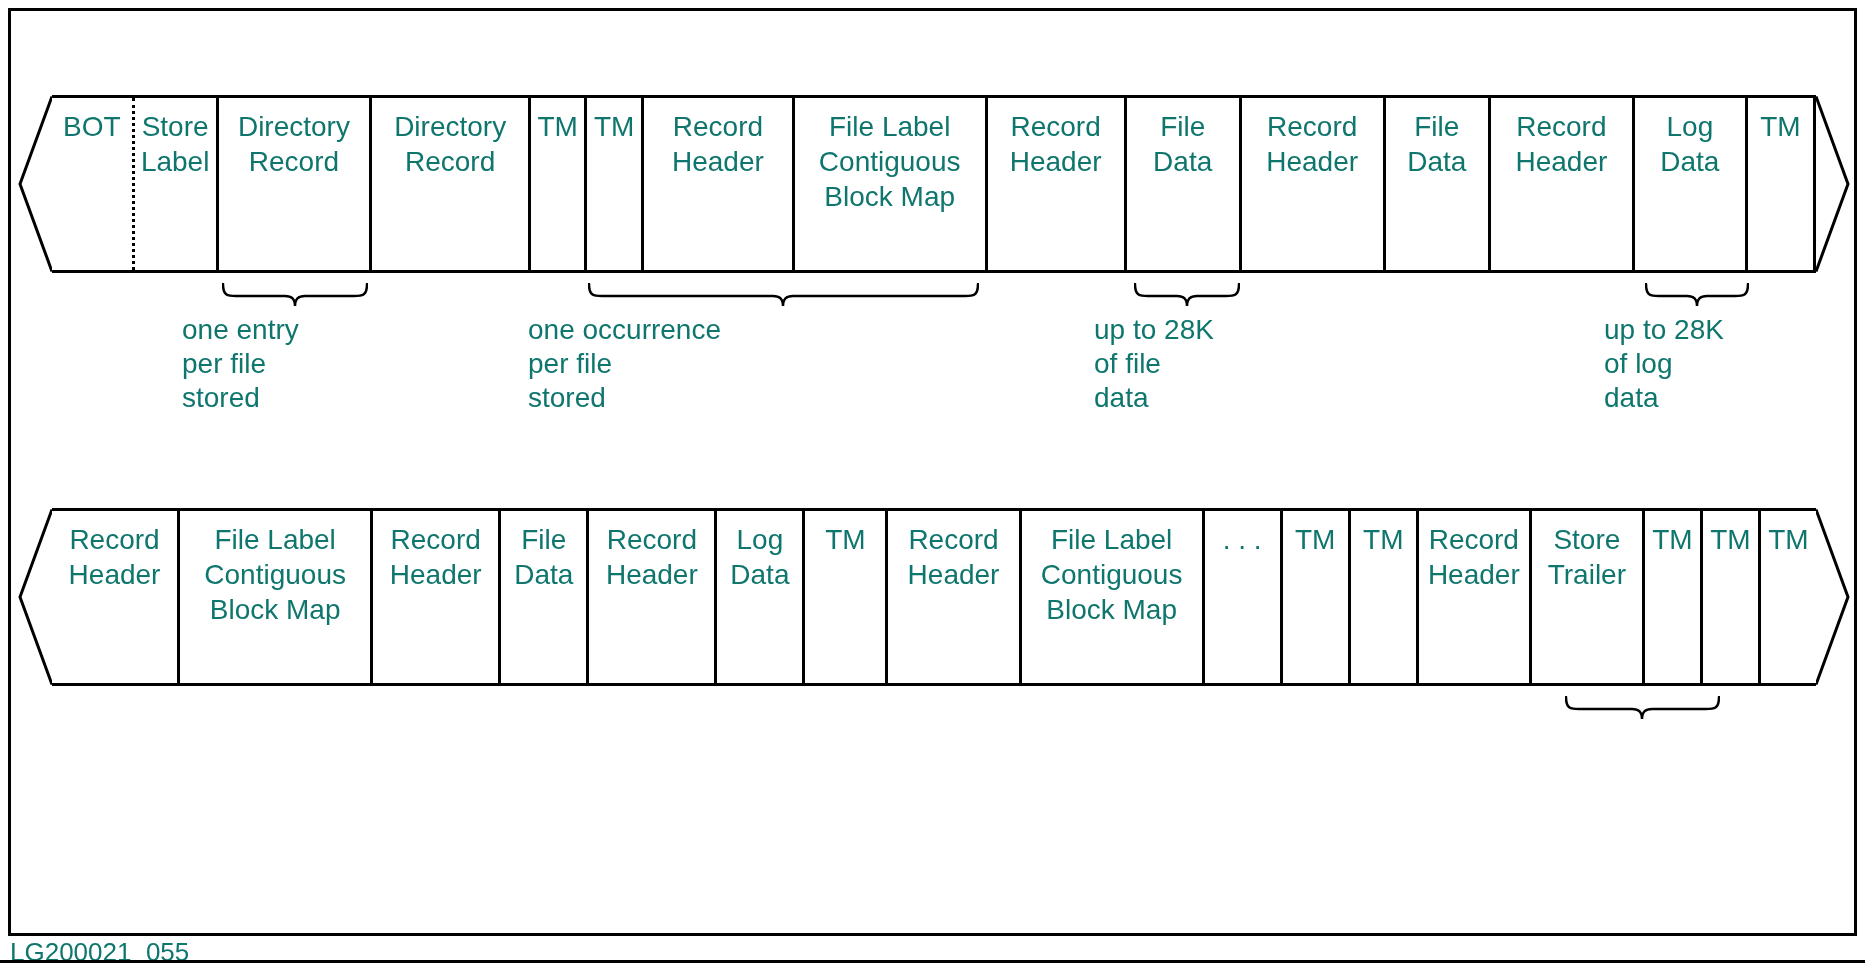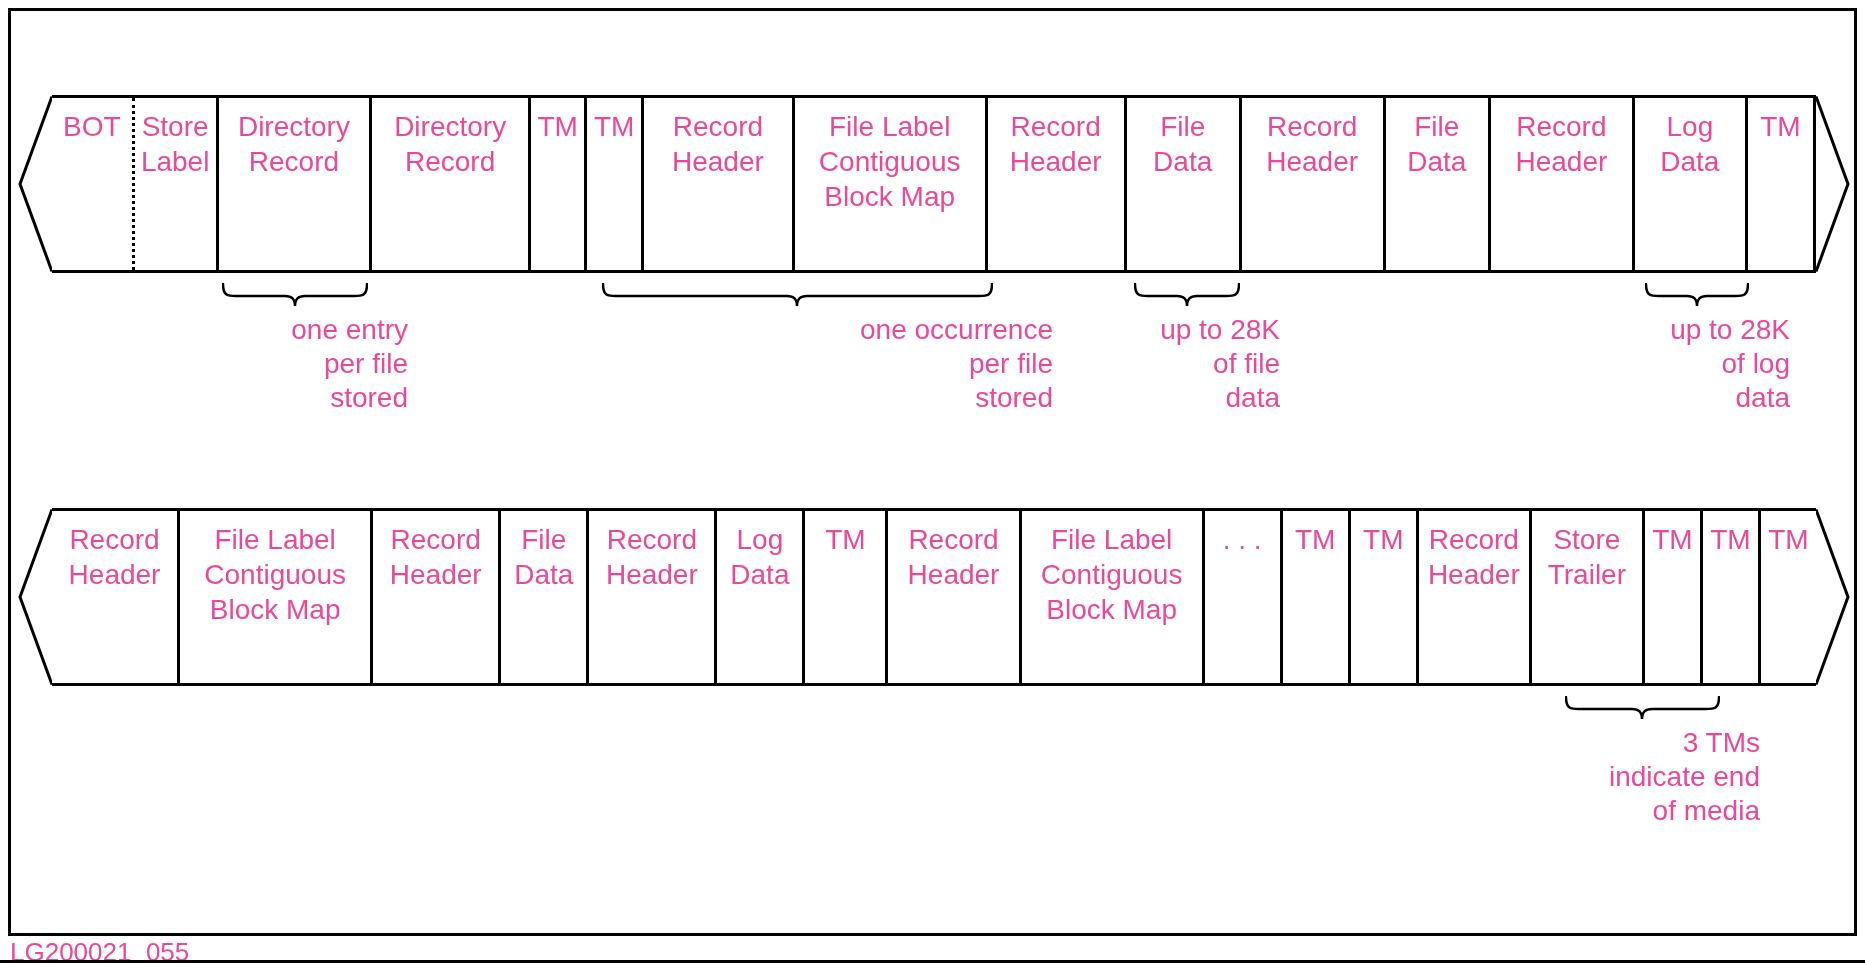--- a/index.html
+++ b/index.html
@@ -1,21 +1,21 @@
 <!DOCTYPE html>
 <html><head>
 <meta charset="utf-8">
 <style>
   html,body{margin:0;padding:0;background:#fff;}
   #canvas{
     position:relative;
     width:1865px;height:963px;
     background:#fff;
     font-family:"Liberation Sans", sans-serif;
-    color:#ec4899;
+    color:#0f766e;
     overflow:hidden;
   }
   .figure-border{
     position:absolute;
     left:8px;top:8px;
     width:1849px;height:928px;
     border:3px solid #000;
     box-sizing:border-box;
   }
   .strip{
@@ -46,21 +46,21 @@
   .cell.first{border-left:none;}
   .cell.last{border-right:3px solid #000;}
   .cell.dotted-left{border-left:3px dotted #000;}
   .cell-label{
     font-size:28px;
     line-height:35px;
     white-space:pre-line;
   }
   .annotation{
     position:absolute;
-    text-align:right;
+    text-align:left;
   }
   .annotation .brace{display:block;margin:0 auto;}
   .annotation .ann-text{
     font-size:28px;
     line-height:34px;
     white-space:pre-line;
     margin-top:4px;
   }
   .caption{
     position:absolute;
@@ -225,21 +225,21 @@
 
   <div class="annotation" style="left:182px;top:283px;width:226px;">
     <svg class="brace" width="146" height="26" viewBox="0 0 146 26">
       <path d="M 1 1 C 1 13, 6 13, 14 13 L 63 13 C 69 13, 73 15, 73 23 C 73 15, 77 13, 83 13 L 132 13 C 140 13, 145 13, 145 1" fill="none" stroke="#000" stroke-width="2.5" stroke-linecap="round"></path>
     </svg>
     <div class="ann-text">one entry
 per file
 stored</div>
   </div>
 
-  <div class="annotation" style="left:542px;top:283px;width:511px;">
+  <div class="annotation" style="left:528px;top:283px;width:511px;">
     <svg class="brace" width="391" height="26" viewBox="0 0 391 26">
       <path d="M 1 1 C 1 13, 6 13, 14 13 L 185 13 C 191 13, 195 15, 195 23 C 195 15, 199 13, 205 13 L 377 13 C 385 13, 390 13, 390 1" fill="none" stroke="#000" stroke-width="2.5" stroke-linecap="round"></path>
     </svg>
     <div class="ann-text">one occurrence
 per file
 stored</div>
   </div>
 
   <div class="annotation" style="left:1094px;top:283px;width:186px;">
     <svg class="brace" width="106" height="26" viewBox="0 0 106 26">
@@ -256,21 +256,18 @@
     </svg>
     <div class="ann-text">up to 28K
 of log
 data</div>
   </div>
 
   <div class="annotation" style="left:1525px;top:696px;width:235px;">
     <svg class="brace" width="155" height="26" viewBox="0 0 155 26">
       <path d="M 1 1 C 1 13, 6 13, 14 13 L 67 13 C 73 13, 77 15, 77 23 C 77 15, 81 13, 87 13 L 141 13 C 149 13, 154 13, 154 1" fill="none" stroke="#000" stroke-width="2.5" stroke-linecap="round"></path>
     </svg>
-    <div class="ann-text">3 TMs
-indicate end
-of media</div>
   </div>
 
   <div class="caption">LG200021_055</div>
   <div class="bottom-rule"></div>
 
 </div>
 
 </body></html>

